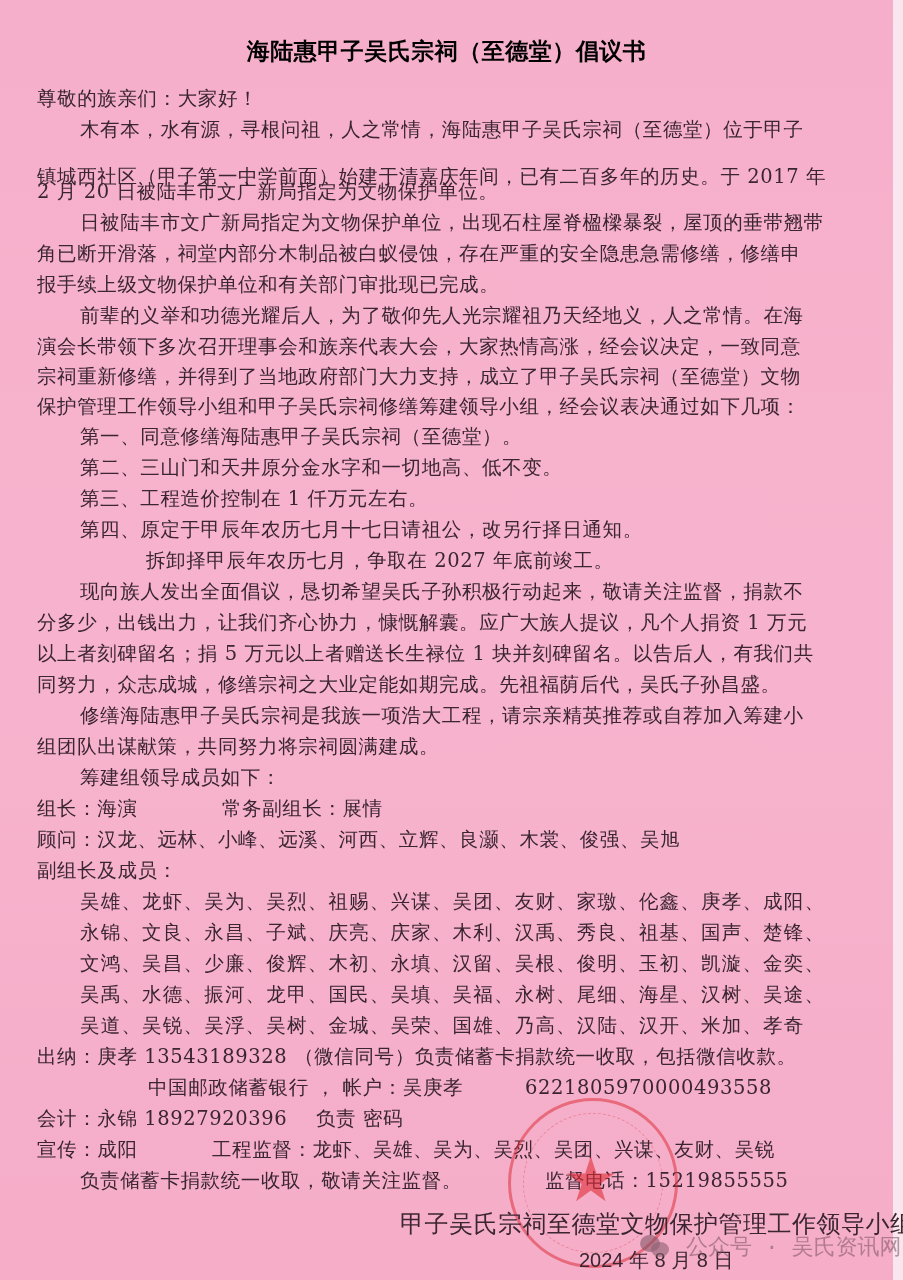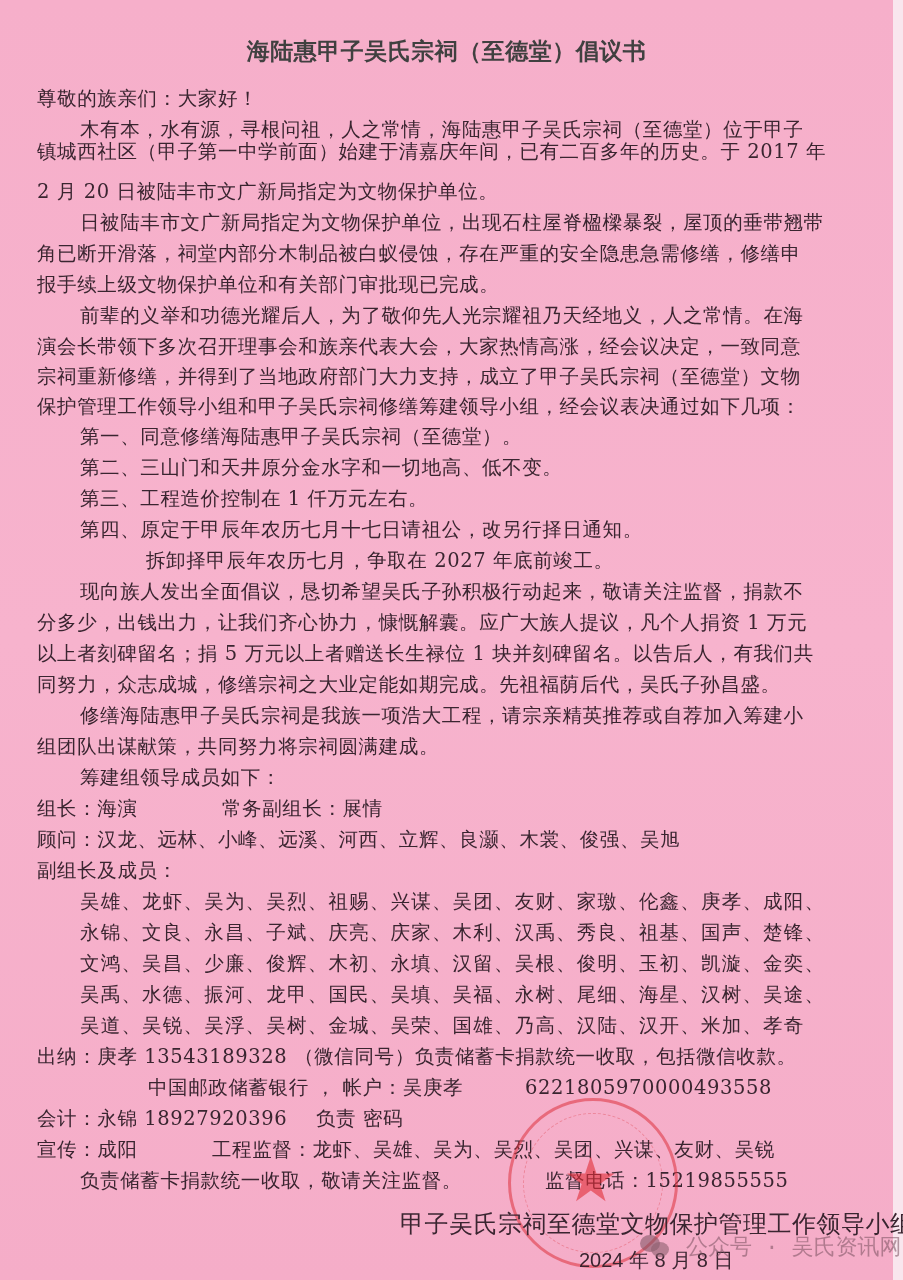--- a/index.html
+++ b/index.html
@@ -14,21 +14,21 @@
     position: absolute; left: 0; top: 0; width: 893px; height: 1280px;
     background: linear-gradient(180deg, #f6afca 0%, #f7b3cd 50%, #f5adc8 100%);
   }
   .page-edge {
     position: absolute; left: 893px; top: 0; width: 10px; height: 1280px;
     background: #f9e6ee;
   }
   .title {
     position: absolute; top: 36px; left: 0; width: 893px; text-align: center;
     font-family: "DejaVu Sans", "Liberation Sans", sans-serif;
-    font-weight: bold; font-size: 23px; color: #404040; letter-spacing: 0.5px;
+    font-weight: bold; font-size: 23px; color: #000000; letter-spacing: 0.5px;
   }
   .line {
     position: absolute; left: 37px; font-size: 19.5px; white-space: nowrap;
     letter-spacing: 0.6px; line-height: 26px;
   }
   .indent { left: 80px; }
   .indent2 { left: 146px; }
   .members { left: 80px; font-size: 19.5px; letter-spacing: 1.2px; }
   .sig {
     position: absolute; left: 400px; top: 1140px; font-size: 24px; white-space: nowrap;
@@ -67,21 +67,21 @@
 <body>
 
 <div class="page"></div>
 <div class="page-edge"></div>
 
 <div class="title">海陆惠甲子吴氏宗祠（至德堂）倡议书</div>
 
 <div class="line" style="top:86px">尊敬的族亲们：大家好！</div>
 
 <div class="line indent" style="top:117px">木有本，水有源，寻根问祖，人之常情，海陆惠甲子吴氏宗祠（至德堂）位于甲子</div>
-<div class="line" style="top:139px">镇城西社区（甲子第一中学前面）始建于清嘉庆年间，已有二百多年的历史。于 2017 年</div>
+<div class="line" style="top:164px">镇城西社区（甲子第一中学前面）始建于清嘉庆年间，已有二百多年的历史。于 2017 年</div>
 <div class="line" style="top:179px">2 月 20 日被陆丰市文广新局指定为文物保护单位。</div>
 
 <div class="line indent" style="top:210px">日被陆丰市文广新局指定为文物保护单位，出现石柱屋脊楹樑暴裂，屋顶的垂带翘带</div>
 <div class="line" style="top:241px">角已断开滑落，祠堂内部分木制品被白蚁侵蚀，存在严重的安全隐患急需修缮，修缮申</div>
 <div class="line" style="top:272px">报手续上级文物保护单位和有关部门审批现已完成。</div>
 
 <div class="line indent" style="top:303px">前辈的义举和功德光耀后人，为了敬仰先人光宗耀祖乃天经地义，人之常情。在海</div>
 <div class="line" style="top:334px">演会长带领下多次召开理事会和族亲代表大会，大家热情高涨，经会议决定，一致同意</div>
 <div class="line" style="top:364px">宗祠重新修缮，并得到了当地政府部门大力支持，成立了甲子吴氏宗祠（至德堂）文物</div>
 <div class="line" style="top:394px">保护管理工作领导小组和甲子吴氏宗祠修缮筹建领导小组，经会议表决通过如下几项：</div>

